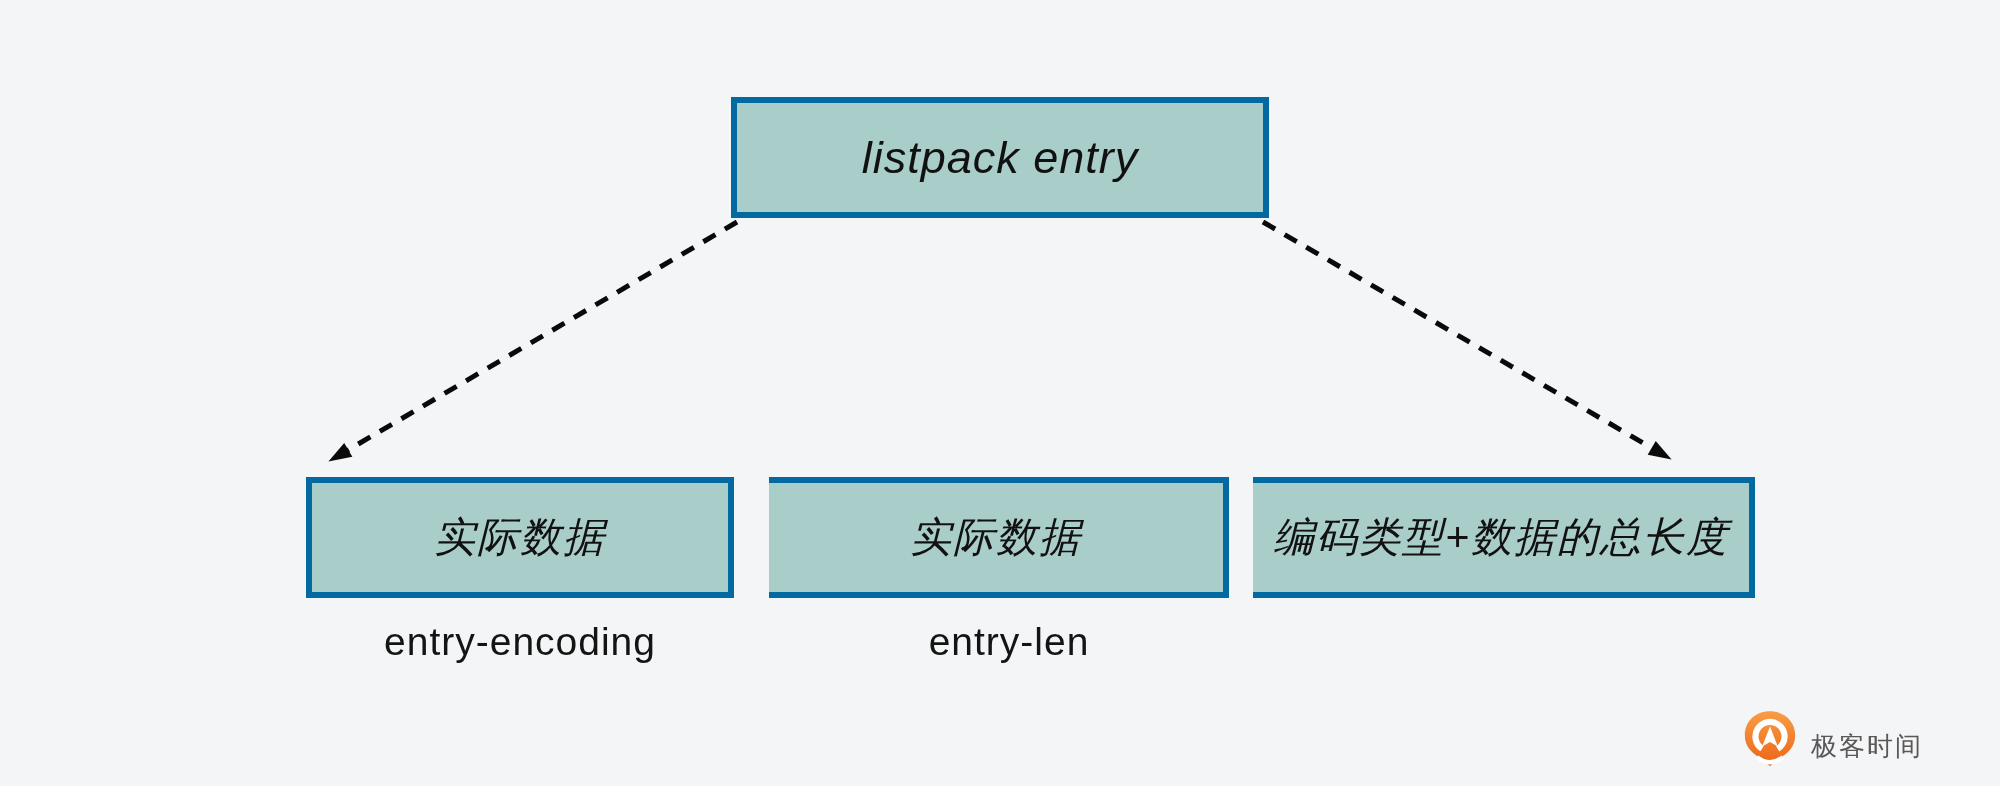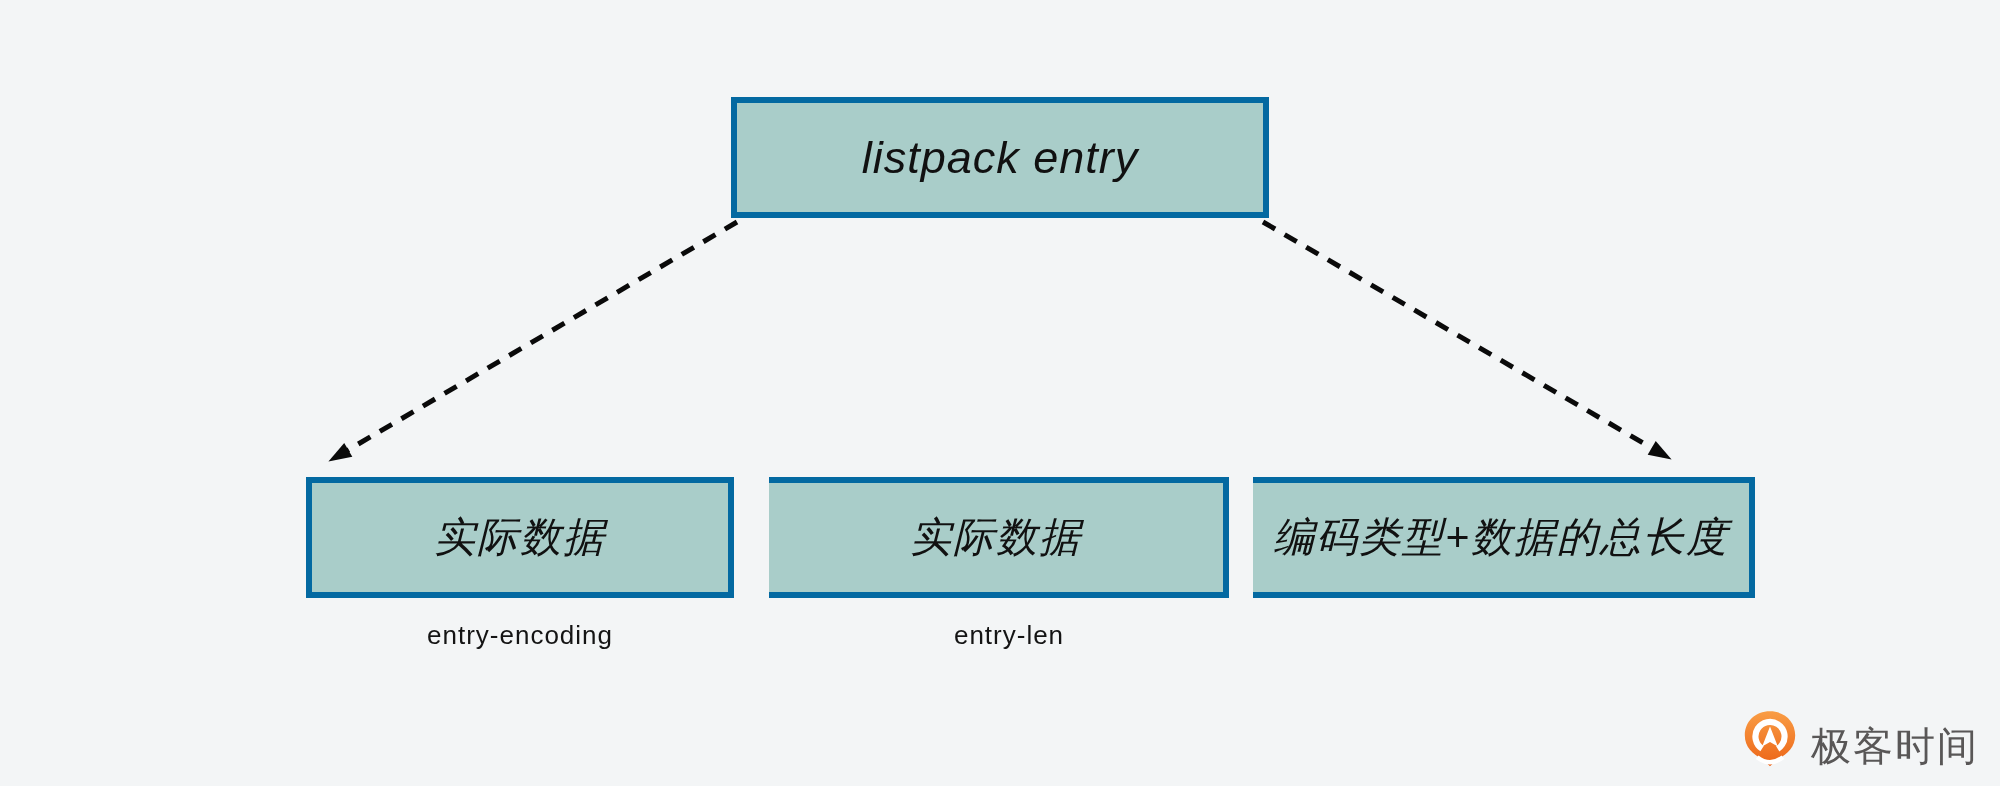--- a/index.html
+++ b/index.html
@@ -56,21 +56,21 @@
   .labels-row {
     position: absolute;
     left: 306px;
     top: 620px;
     width: 1390px;
     display: flex;
   }
   .field-label {
     flex: none;
     text-align: center;
-    font-size: 26px;
+    font-size: 39px;
     color: #141414;
     letter-spacing: 1px;
   }
   .arrows-layer {
     position: absolute;
     left: 0;
     top: 0;
     width: 2000px;
     height: 786px;
     pointer-events: none;
@@ -84,21 +84,21 @@
   .brand {
     position: absolute;
     left: 1742px;
     top: 708px;
     height: 76px;
     display: flex;
     align-items: center;
     gap: 13px;
   }
   .brand-text {
-    font-size: 40px;
+    font-size: 26px;
     color: #595757;
     letter-spacing: 2px;
     white-space: nowrap;
   }
 </style>
 </head>
 <body>
 
 <div class="canvas">
 

